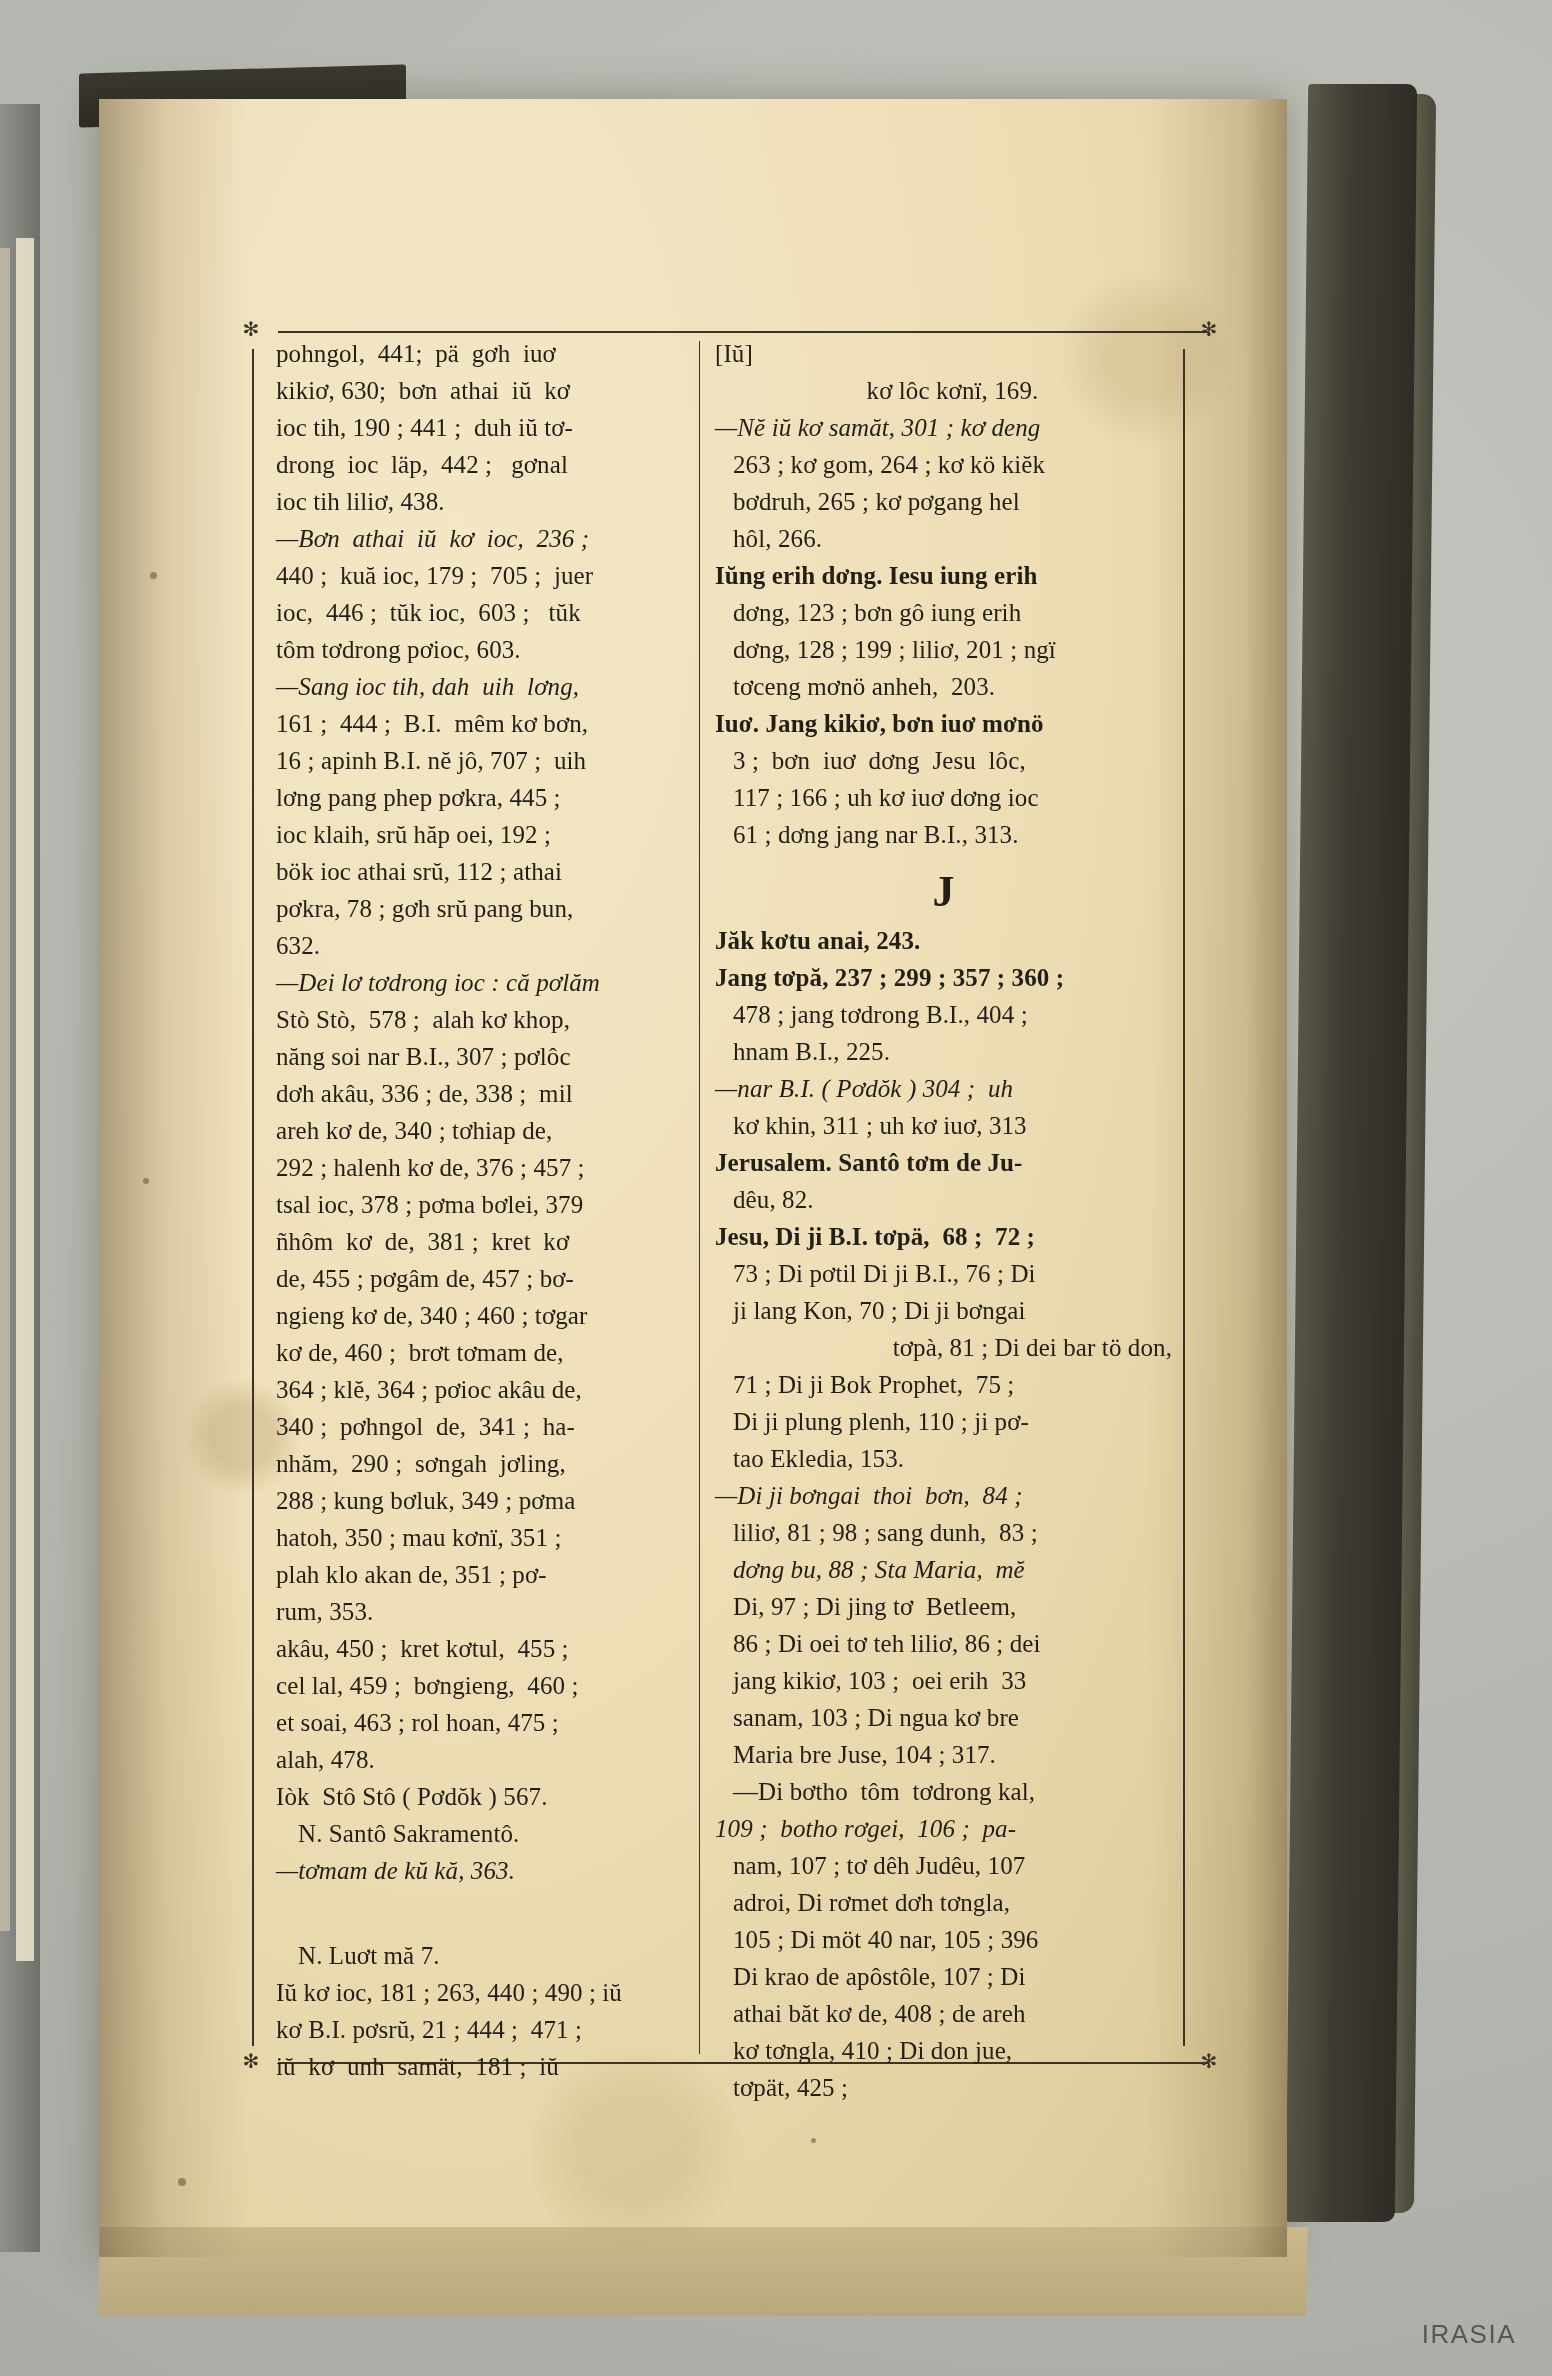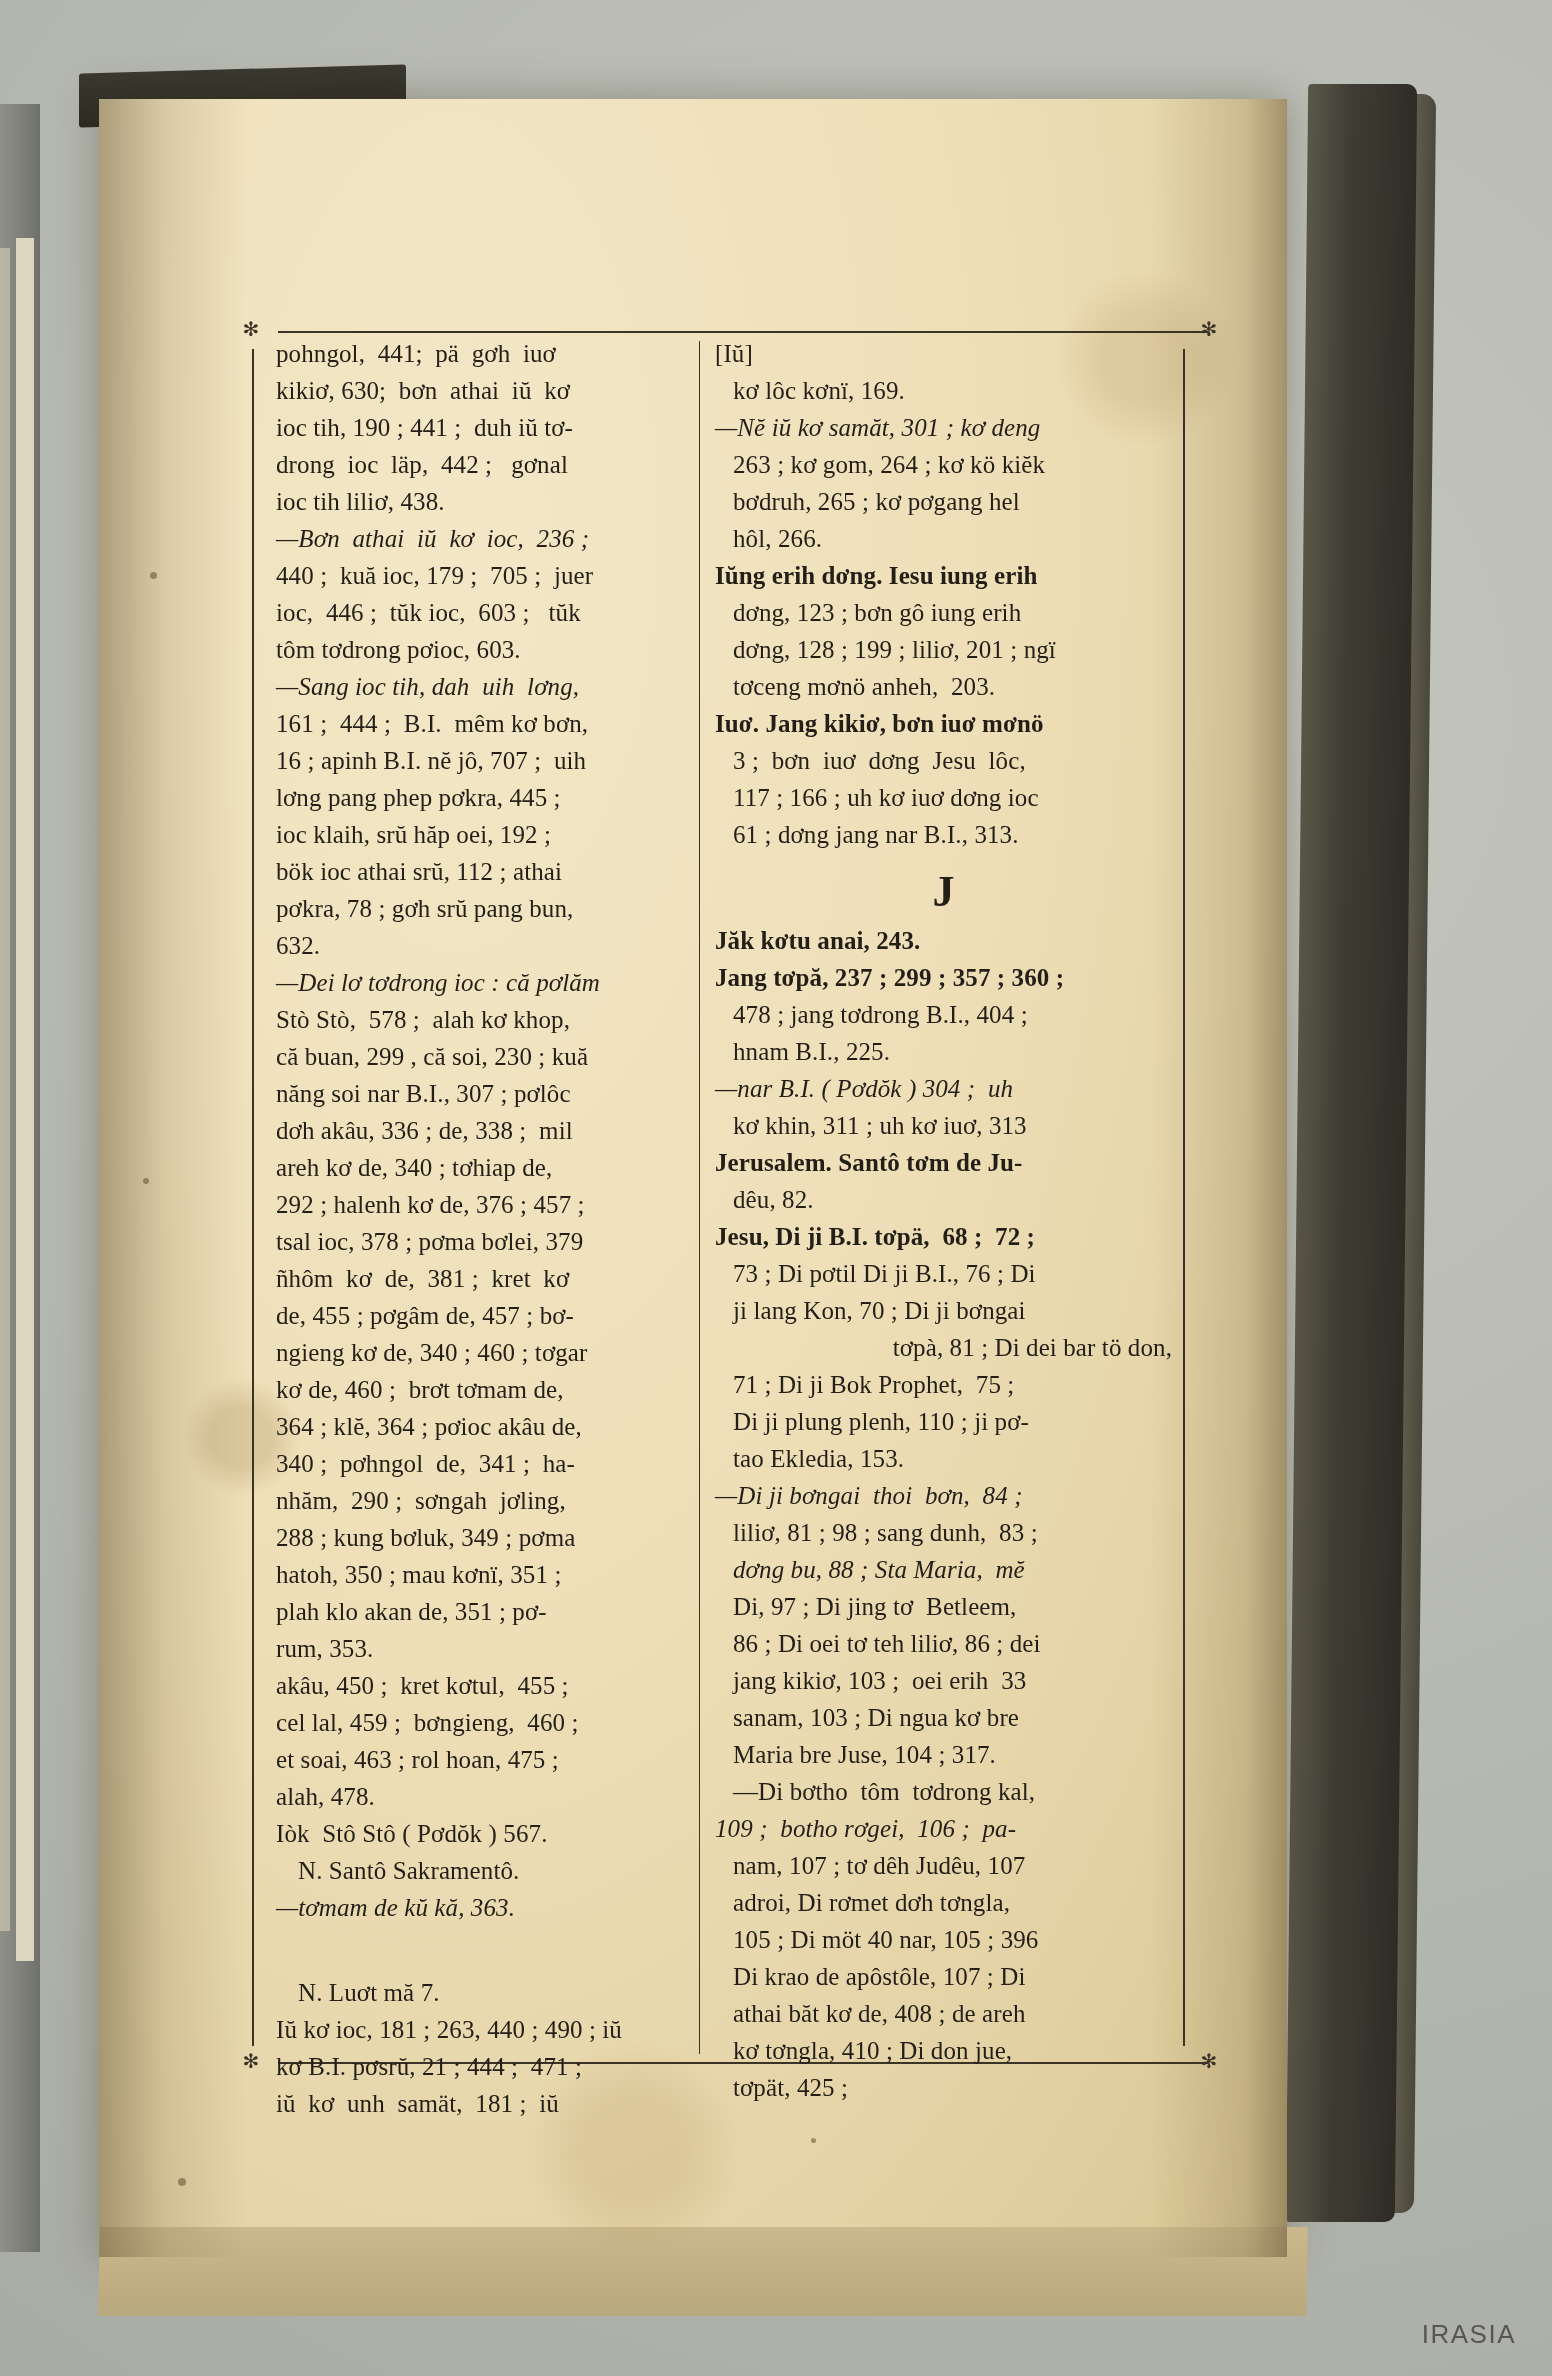--- a/index.html
+++ b/index.html
@@ -254,21 +254,20 @@
       <div class="ln ital">—Sang ioc tih, dah  uih  lơng,</div>
       <div class="ln">161 ;  444 ;  B.I.  mêm kơ bơn,</div>
       <div class="ln">16 ; apinh B.I. nĕ jô, 707 ;  uih</div>
       <div class="ln">lơng pang phep pơkra, 445 ;</div>
       <div class="ln">ioc klaih, srŭ hăp oei, 192 ;</div>
       <div class="ln">bök ioc athai srŭ, 112 ; athai</div>
       <div class="ln">pơkra, 78 ; gơh srŭ pang bun,</div>
       <div class="ln">632.</div>
       <div class="ln ital">—Dei lơ tơdrong ioc : că pơlăm</div>
       <div class="ln">Stò Stò,  578 ;  alah kơ khop,</div>
-      <div class="ln">că buan, 299 , că soi, 230 ; kuă</div>
       <div class="ln">năng soi nar B.I., 307 ; pơlôc</div>
       <div class="ln">dơh akâu, 336 ; de, 338 ;  mil</div>
       <div class="ln">areh kơ de, 340 ; tơhiap de,</div>
       <div class="ln">292 ; halenh kơ de, 376 ; 457 ;</div>
       <div class="ln">tsal ioc, 378 ; pơma bơlei, 379</div>
       <div class="ln">ñhôm  kơ  de,  381 ;  kret  kơ</div>
       <div class="ln">de, 455 ; pơgâm de, 457 ; bơ-</div>
       <div class="ln">ngieng kơ de, 340 ; 460 ; tơgar</div>
       <div class="ln">kơ de, 460 ;  brơt tơmam de,</div>
       <div class="ln">364 ; klĕ, 364 ; pơioc akâu de,</div>
@@ -286,21 +285,21 @@
       <div class="ln" style="padding-left:22px;">N. Santô Sakramentô.</div>
       <div class="ln ital">—tơmam de kŭ kă, 363.</div>
       <div class="ln" style="padding-left:22px;margin-top:48px;">N. Luơt mă 7.</div>
       <div class="ln">Iŭ kơ ioc, 181 ; 263, 440 ; 490 ; iŭ</div>
       <div class="ln">kơ B.I. pơsrŭ, 21 ; 444 ;  471 ;</div>
       <div class="ln">iŭ  kơ  unh  samät,  181 ;  iŭ</div>
     </div>
 
     <div class="col right">
       <div class="ln">[Iŭ]</div>
-      <div class="ln" style="padding-left:18px;">kơ lôc kơnï, 169.</div>
+      <div class="ln" style="padding-left:18px;text-align:center;">kơ lôc kơnï, 169.</div>
       <div class="ln ital">—Nĕ iŭ kơ samăt, 301 ; kơ deng</div>
       <div class="ln" style="padding-left:18px;">263 ; kơ gom, 264 ; kơ kö kiĕk</div>
       <div class="ln" style="padding-left:18px;">bơdruh, 265 ; kơ pơgang hel</div>
       <div class="ln" style="padding-left:18px;">hôl, 266.</div>
       <div class="ln bold">Iŭng erih dơng. Iesu iung erih</div>
       <div class="ln" style="padding-left:18px;">dơng, 123 ; bơn gô iung erih</div>
       <div class="ln" style="padding-left:18px;">dơng, 128 ; 199 ; liliơ, 201 ; ngï</div>
       <div class="ln" style="padding-left:18px;">tơceng mơnö anheh,  203.</div>
       <div class="ln bold">Iuơ. Jang kikiơ, bơn iuơ mơnö</div>
       <div class="ln" style="padding-left:18px;">3 ;  bơn  iuơ  dơng  Jesu  lôc,</div>

